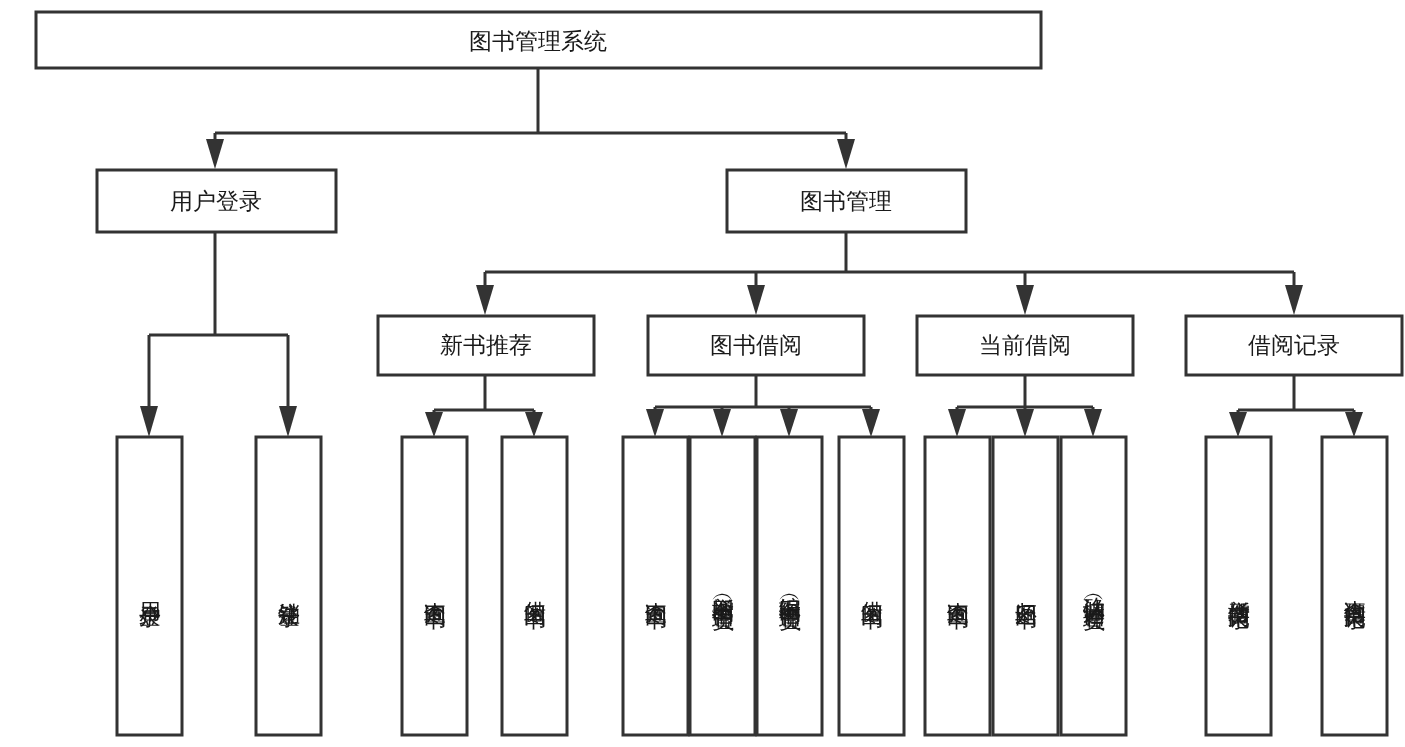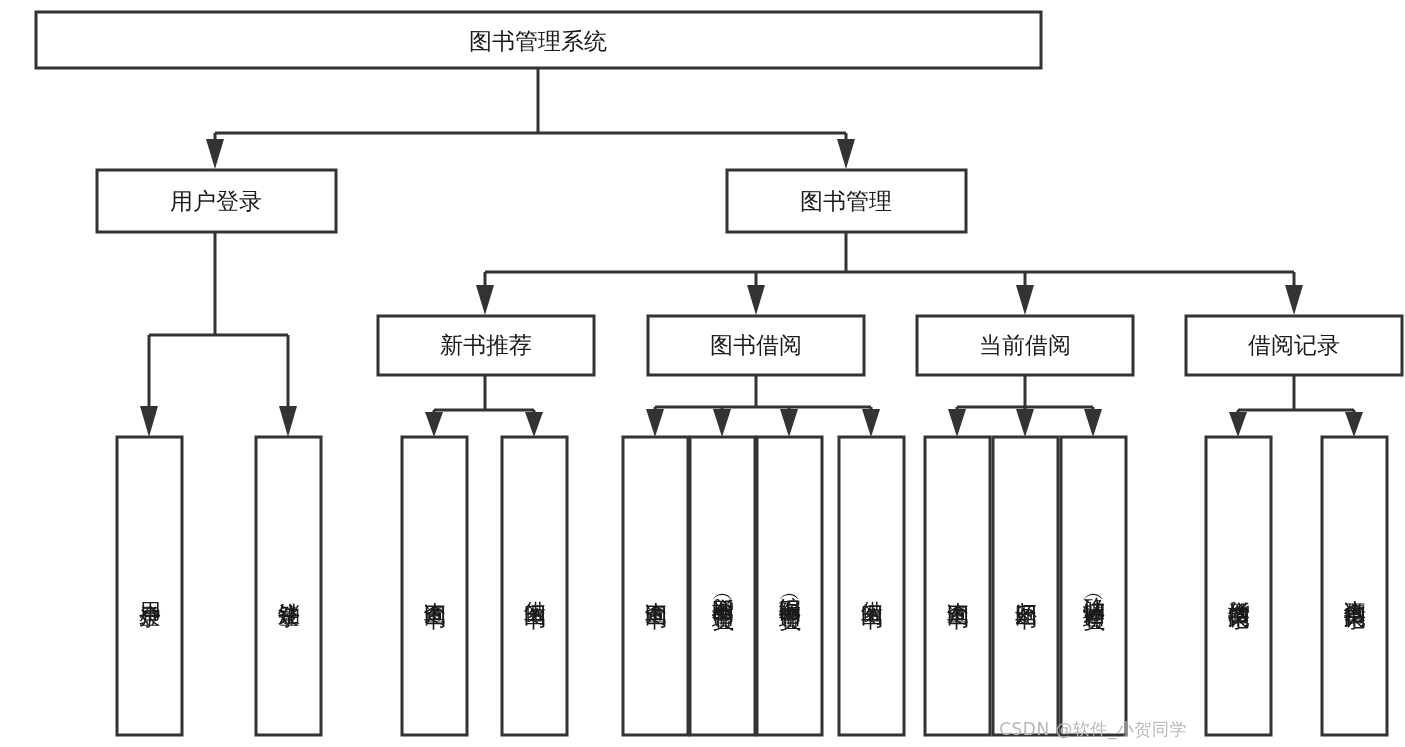--- a/index.html
+++ b/index.html
@@ -243,15 +243,14 @@
       <rect class="node-rect leaf" x="1190" y="437" width="65" height="298"></rect>
       <text class="node-label vertical" x="1222" y="588">新增借阅记录</text>
     </g>
     <g>
       <rect class="node-rect leaf" x="1306" y="437" width="65" height="298"></rect>
       <text class="node-label vertical" x="1338" y="588">查询借阅记录</text>
     </g>
 
   </svg>
 
-  <div class="watermark">CSDN @软件_小贺同学</div>
 
 </div>
 
 </body></html>

